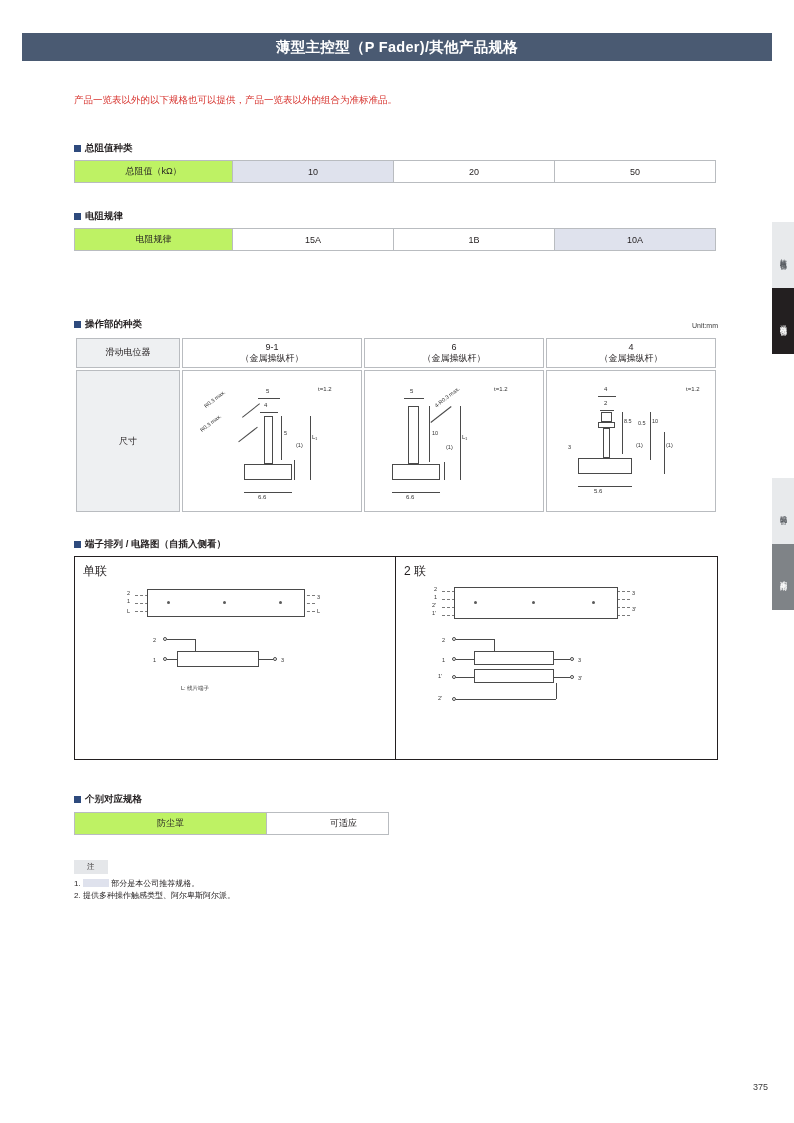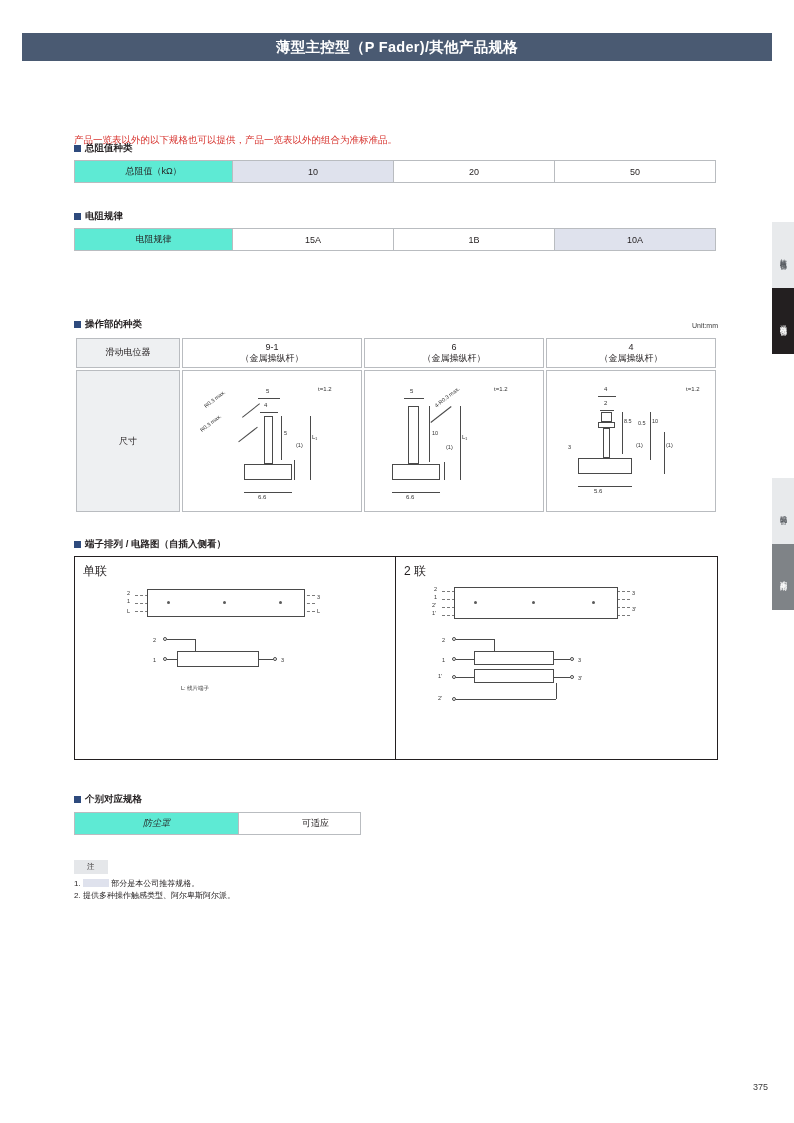--- a/index.html
+++ b/index.html
@@ -20,40 +20,40 @@
     background:#4a5a72;
     display:flex; align-items:center; justify-content:center;
   }
   .header-bar .title {
     color:#ffffff; font-size:14.5px; font-weight:bold; letter-spacing:0.3px;
   }
 
   
   .intro {
     position:absolute; left:74px; top:93px; width:660px;
-    color:#d7332e; font-size:9.5px; line-height:1.4;margin-top:40px;
+    color:#d7332e; font-size:9.5px; line-height:1.4;
   }
 
   
   .sec-head {
     position:absolute; font-size:9.5px; font-weight:bold; color:#231f20;
     display:flex; align-items:center; gap:4px;
   }
   .sec-head .mk {
     display:inline-block; width:7px; height:7px; background:#2e4a7d;
   }
 
   
   table.gt { border-collapse:collapse; font-size:9px; }
   table.gt td {
     border:1px solid #b9bcc0;
     text-align:center; vertical-align:middle;
     padding:0; height:22px;
   }
-  td.lbl { background:#5eead4; font-weight:normal; }
+  td.lbl { background:#bef264; font-weight:normal; }
   td.hl { background:#dfe2ed; }
 
   
   .t-res { position:absolute; left:74px; top:160px; }
   .t-res td.lbl { width:158px; }
   .t-res td.v { width:161px; }
 
   
   .t-law { position:absolute; left:74px; top:228px; }
   .t-law td.lbl { width:158px; }
@@ -84,21 +84,21 @@
     display:flex;
   }
   .t-term .half { position:relative; flex:1 1 50%; }
   .t-term .half.left { border-right:1px solid #231f20; }
   .t-term .cap {
     position:absolute; left:8px; top:6px; font-size:12px;
   }
 
   
   .t-ind { position:absolute; left:74px; top:812px; }
-  .t-ind td.lbl { width:164px;font-style:italic; }
+  .t-ind td.lbl { width:192px; }
   .t-ind td.v { width:122px;padding-left:32px; }
 
   
   .notes { position:absolute; left:74px; top:860px; font-size:8px; line-height:1.55; }
   .notes .note-tag {
     display:inline-block; background:#e5e7ea; color:#231f20;
     font-size:7.5px; padding:1px 13px; margin-bottom:4px;
   }
   .notes .sw {
     display:inline-block; width:26px; height:8px; background:#dfe2ed;

